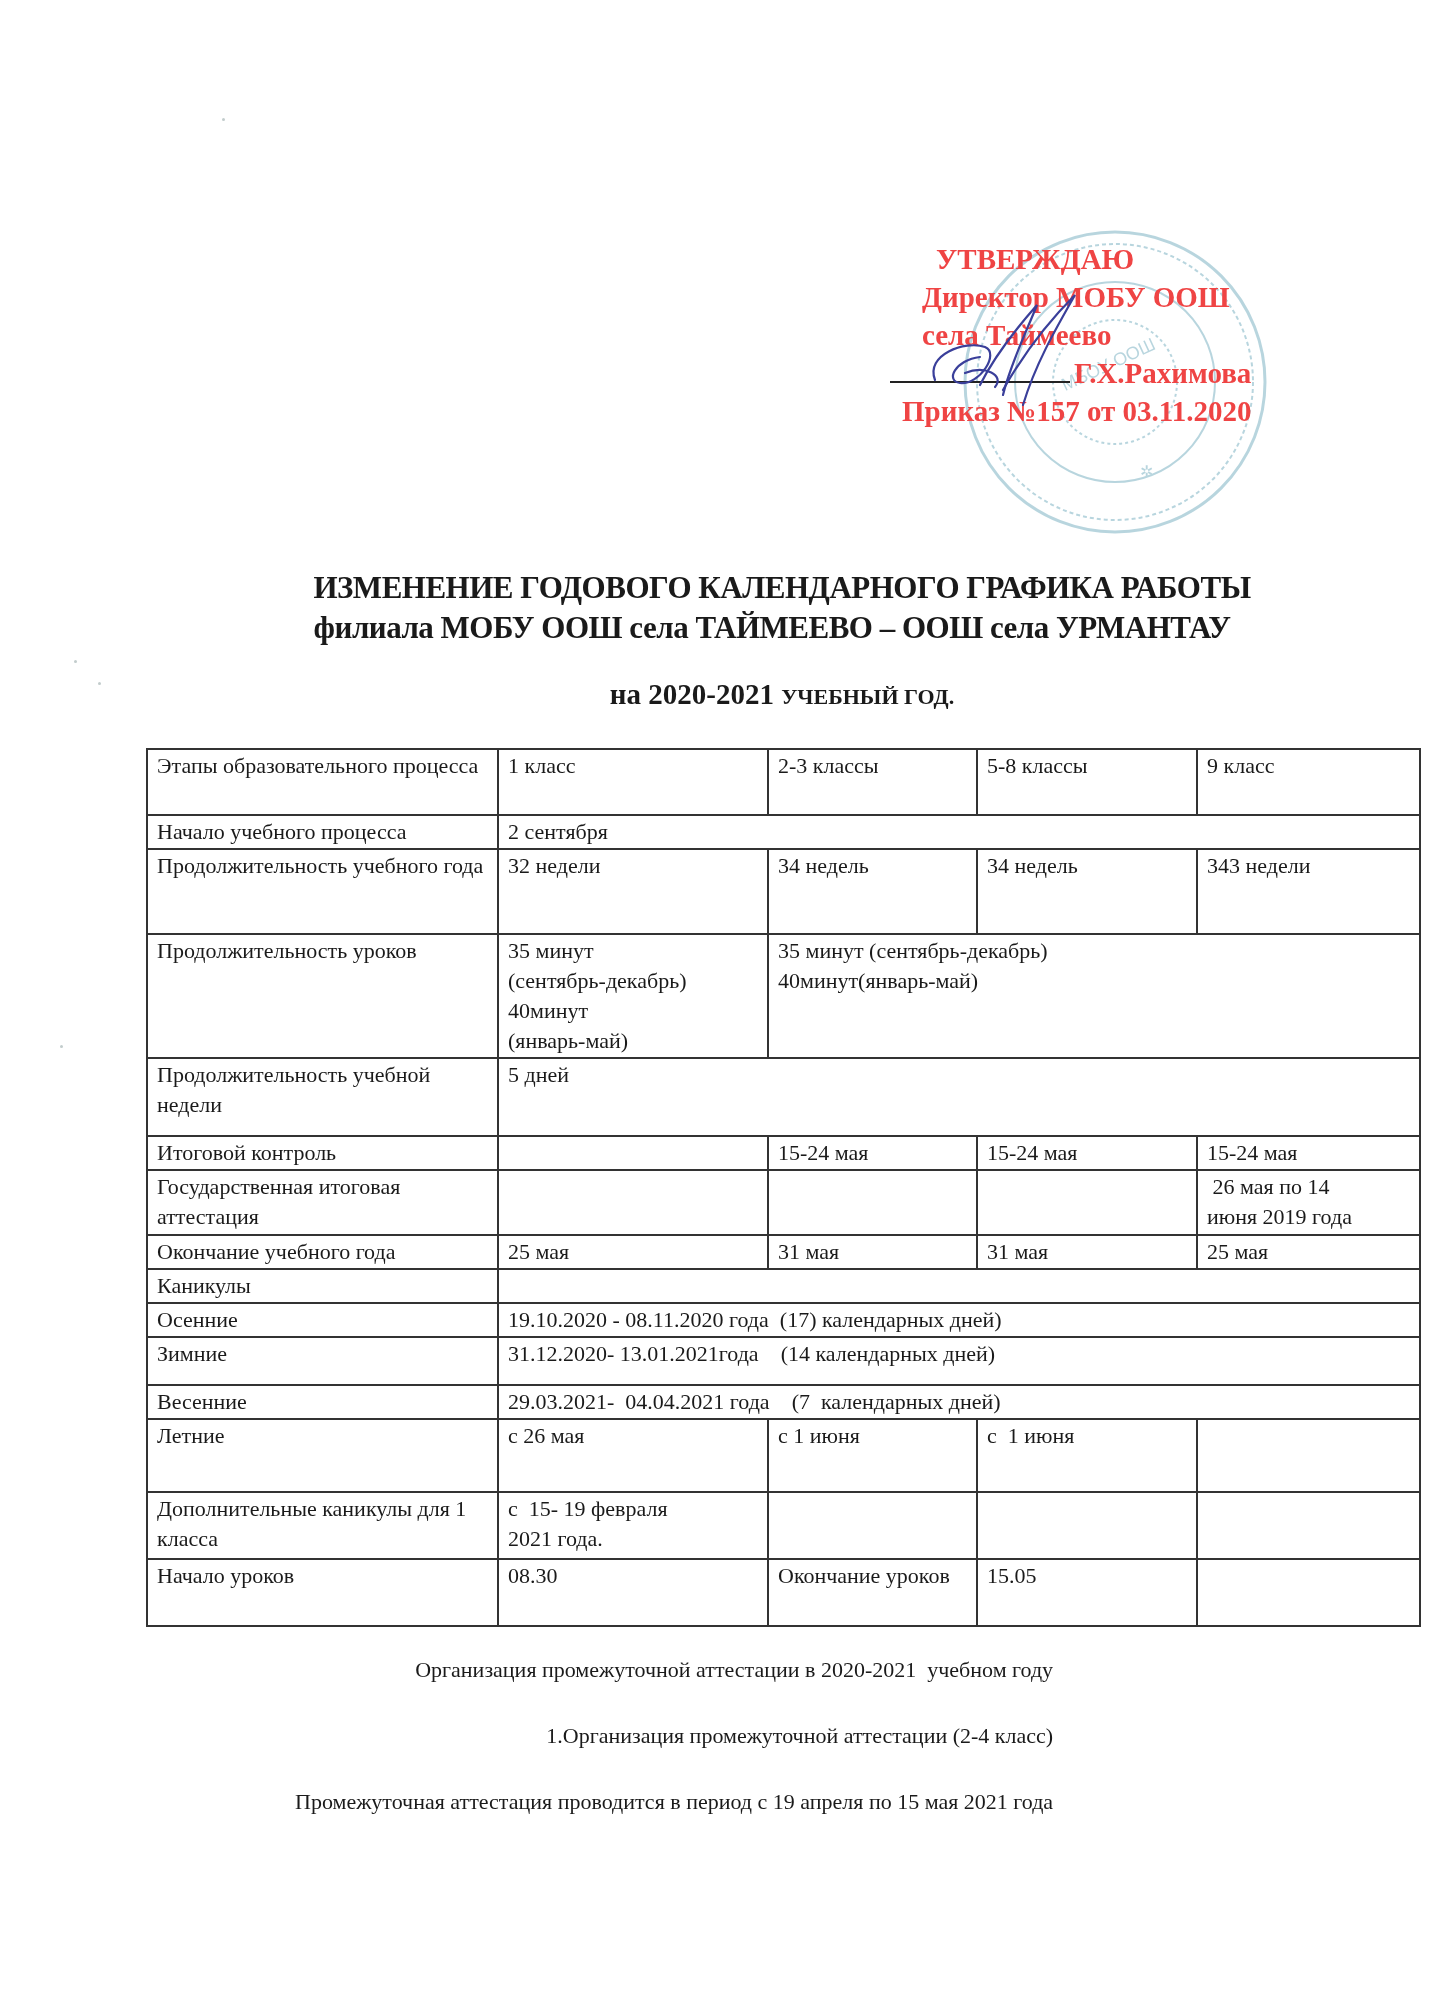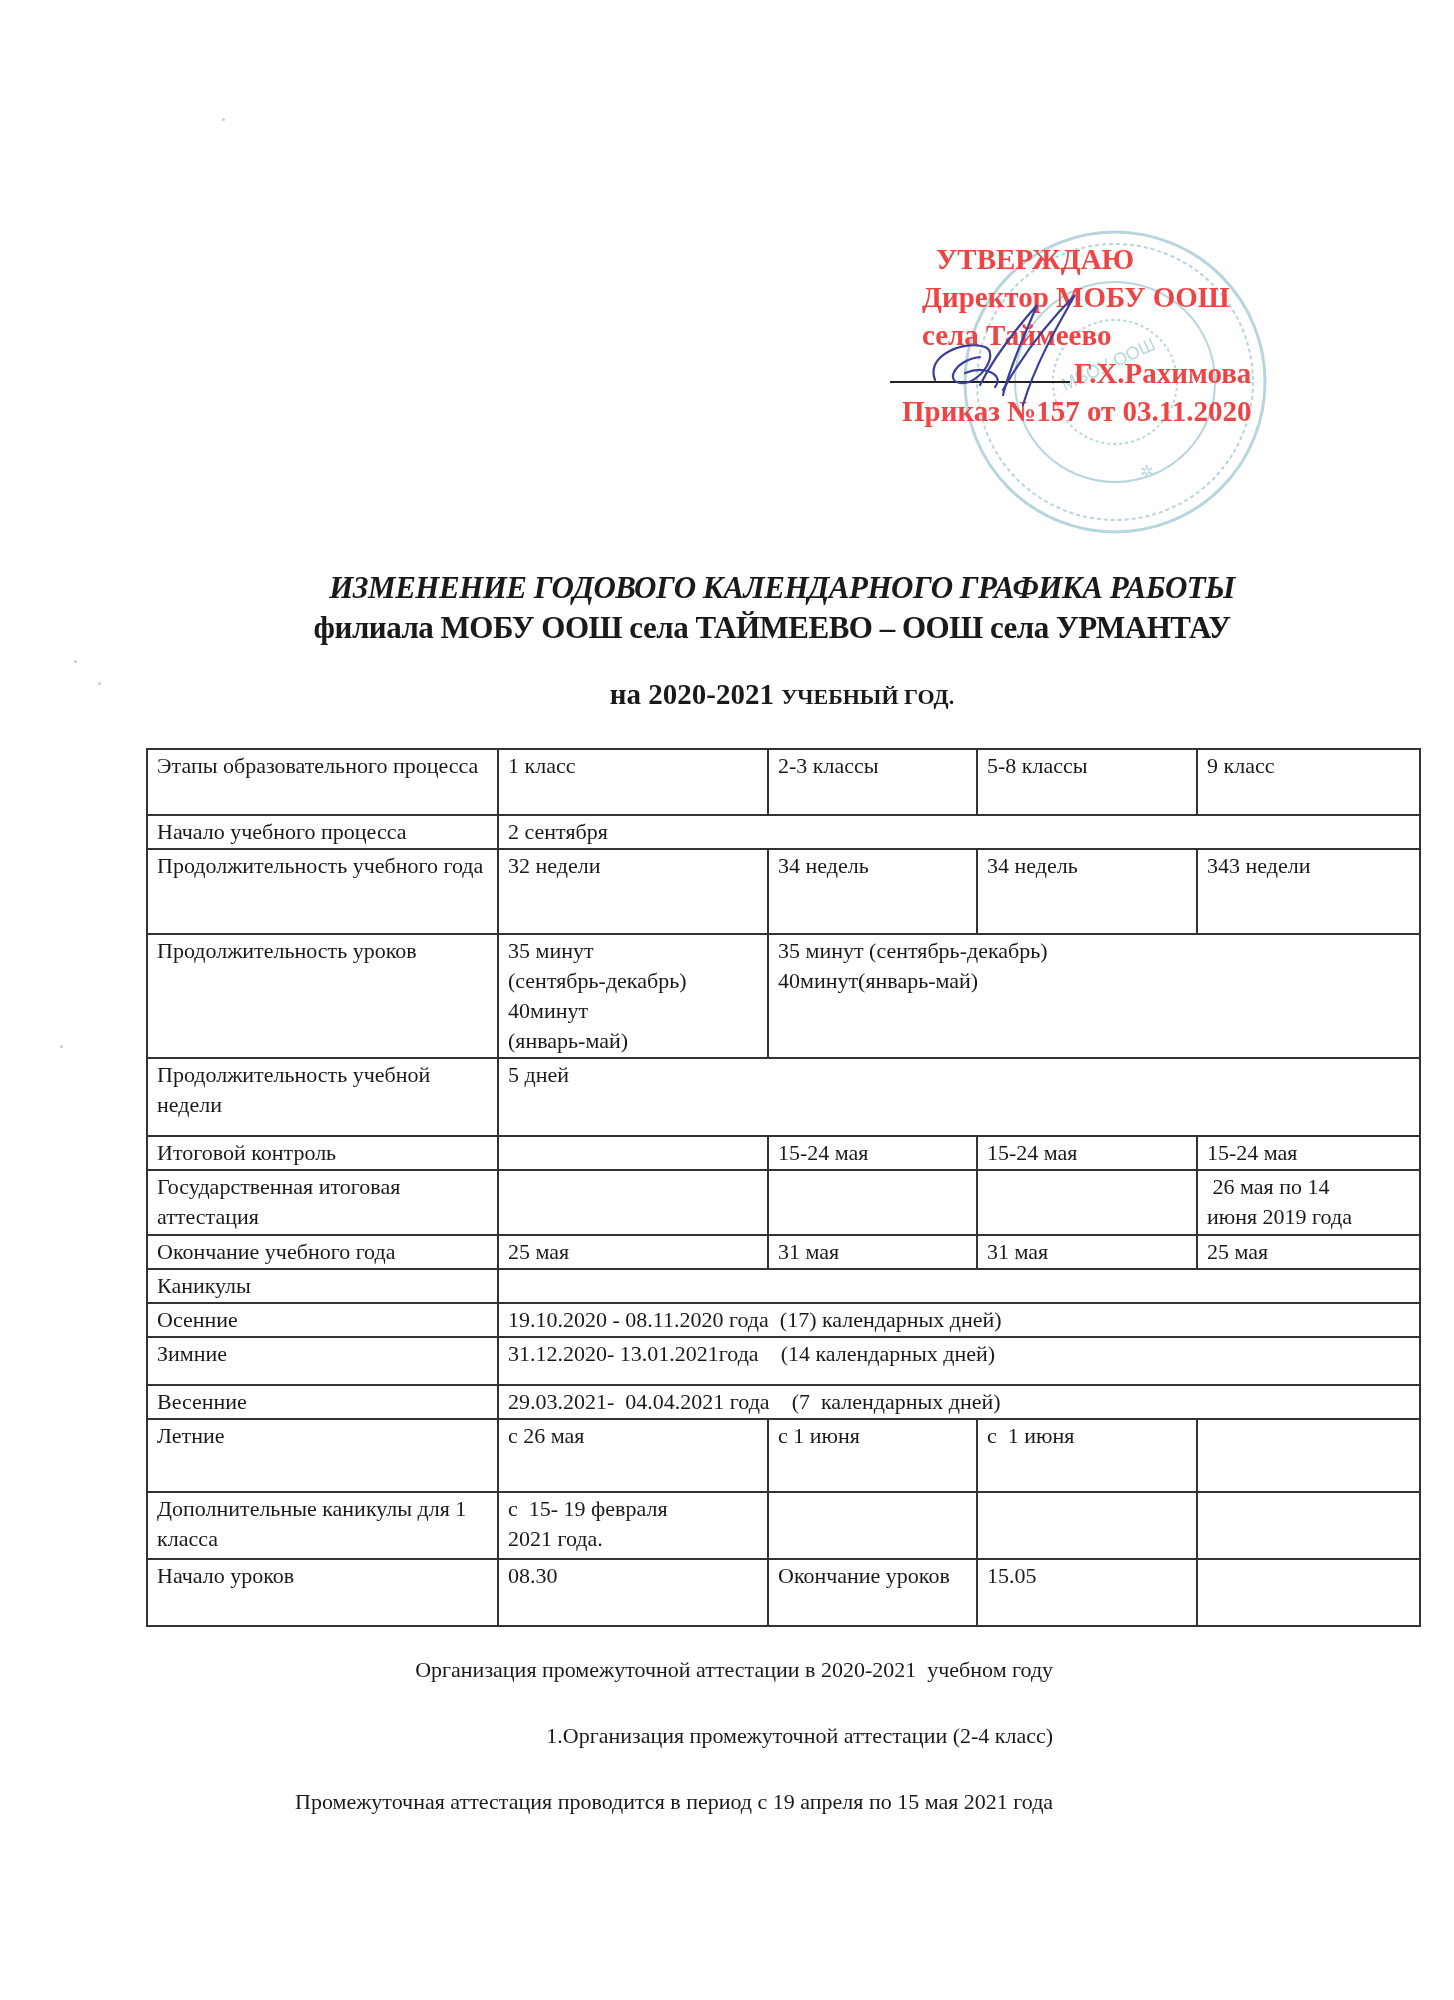--- a/index.html
+++ b/index.html
@@ -16,21 +16,21 @@
     .approve div { white-space: nowrap; }
     .approve .l1 { padding-left: 56px; }
     .approve .l2 { padding-left: 42px; }
     .approve .l3 { padding-left: 42px; }
     .approve .l4 { padding-left: 10px; }
     .approve .l4 .sigline { display: inline-block; width: 180px; border-bottom: 2px solid #222; margin-right: 4px; height: 26px; vertical-align: baseline; }
     .approve .l5 { padding-left: 22px; }
     .stamp { position: absolute; left: 945px; top: 222px; width: 340px; height: 330px; z-index: 2; opacity: 0.55; }
     .signature { position: absolute; left: 925px; top: 285px; width: 170px; height: 130px; z-index: 4; }
     .title-block { position: absolute; left: 0; top: 568px; width: 1454px; text-align: center; font-weight: bold; }
-    .title-block .t1 { font-size: 31px; line-height: 40px; padding-left: 110px; letter-spacing: -0.5px; font-style: italic; }
+    .title-block .t1 { font-size: 31px; line-height: 40px; padding-left: 110px; letter-spacing: -0.5px; }
     .title-block .t2 { font-size: 31px; line-height: 40px; padding-left: 90px; letter-spacing: -0.5px; }
     .title-block .t3 { font-size: 29px; line-height: 40px; margin-top: 26px; padding-left: 110px; }
     .title-block .t3 .sc { font-size: 22px; }
     table.sched {
       position: absolute; left: 146px; top: 748px; width: 1273px;
       border-collapse: collapse; table-layout: fixed;
       font-size: 22px; line-height: 30px;
     }
     table.sched td { border: 2px solid #333; vertical-align: top; padding: 1px 8px 1px 9px; }
     table.sched td.c { }

